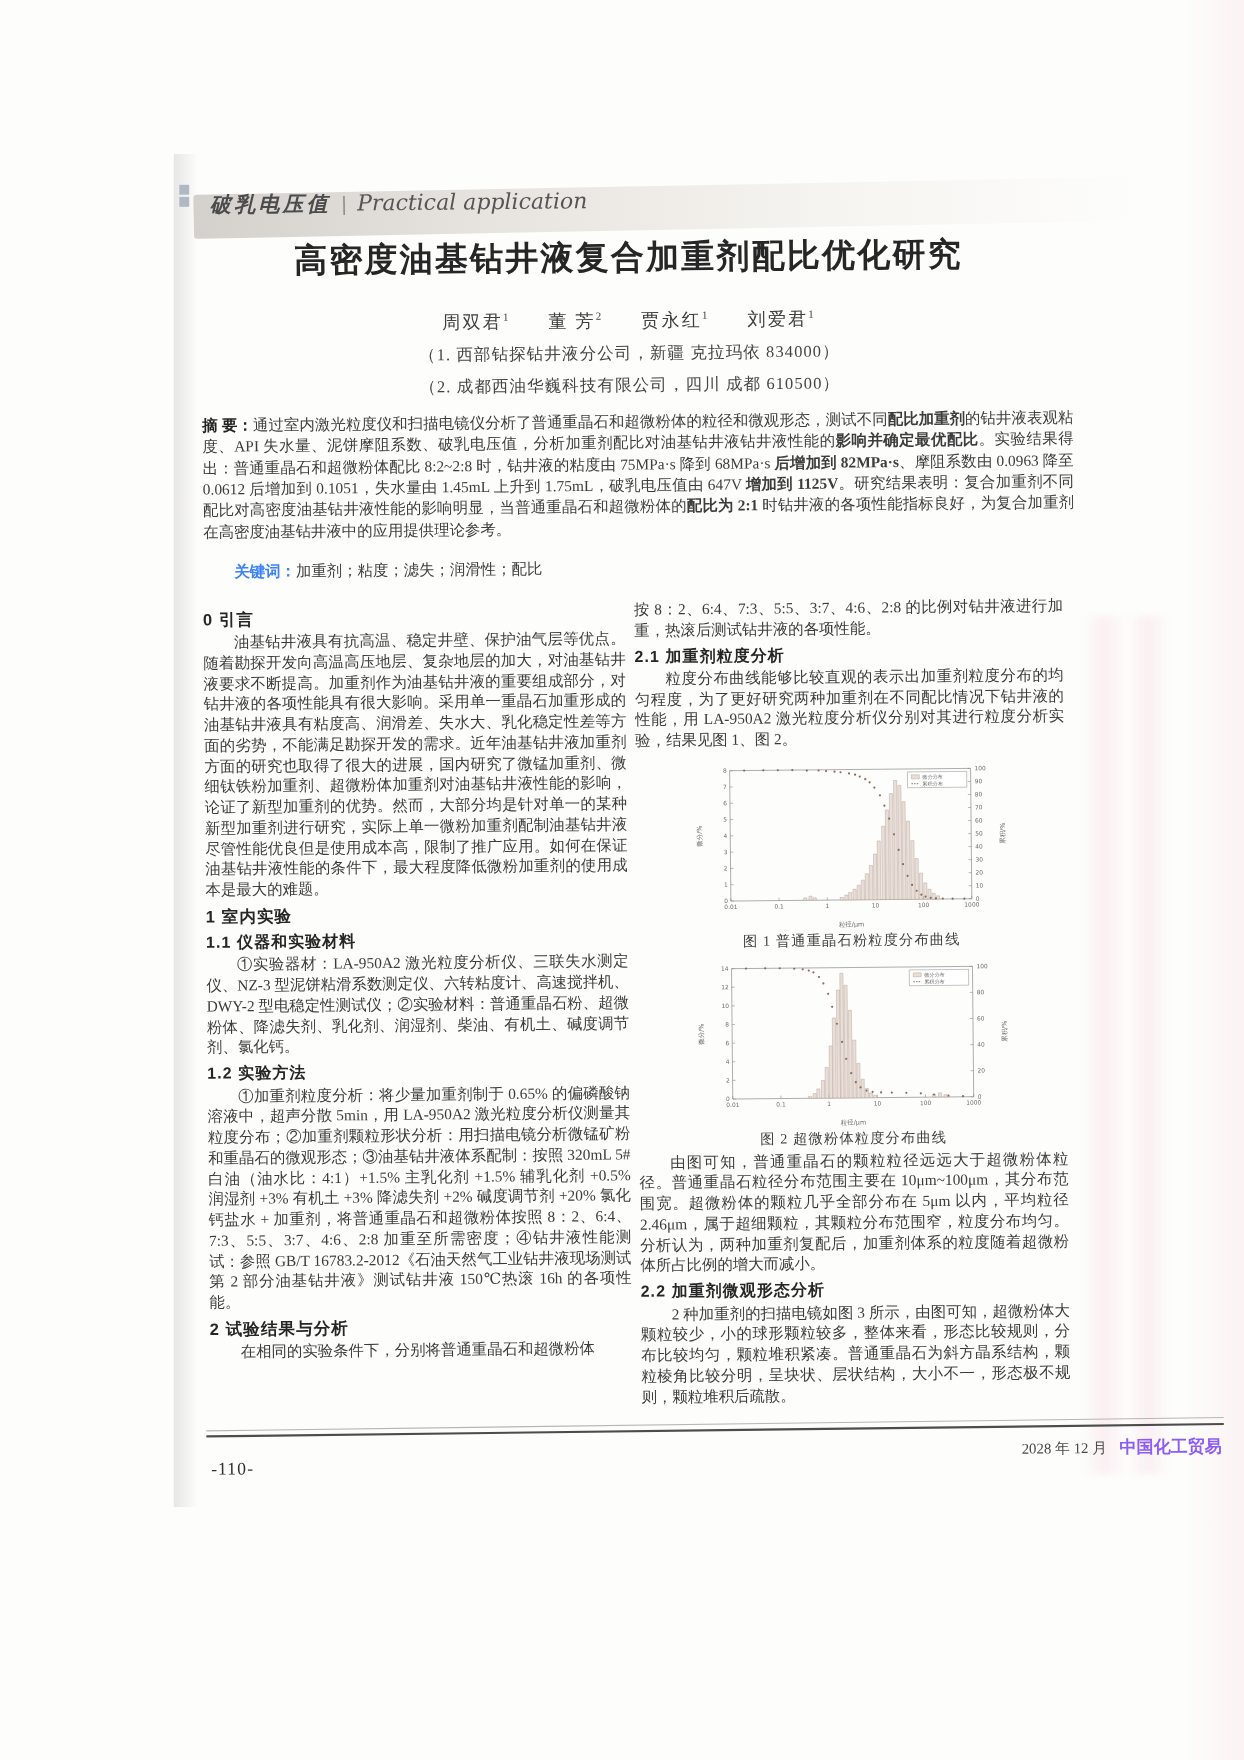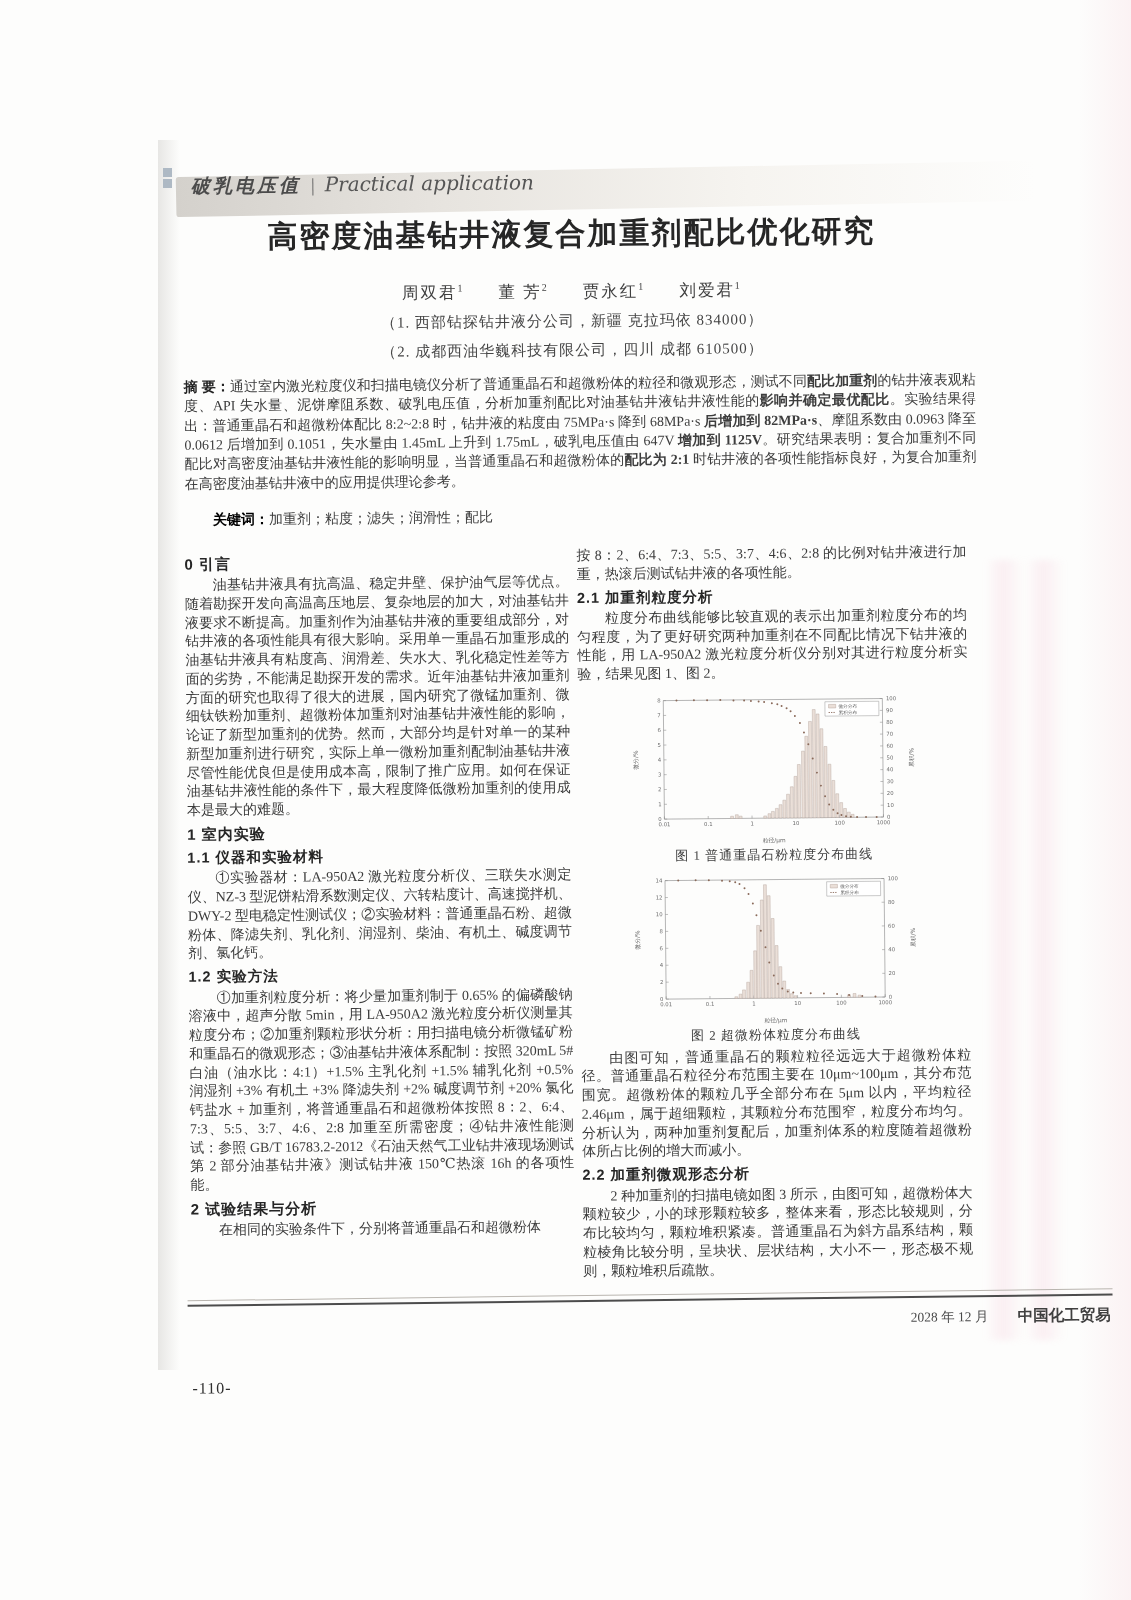--- a/index.html
+++ b/index.html
@@ -36,42 +36,42 @@
   .authors{position:absolute;left:185px;top:281px;width:782px;text-align:center;font-size:16.5px;color:#404040;letter-spacing:2px;}
   .authors sup{font-size:10px;}
   .authors .au{margin:0 14px;}
   .affil{position:absolute;left:185px;width:782px;text-align:center;font-size:15px;color:#454545;letter-spacing:1px;}
   .affil1{top:312px;} .affil2{top:341px;}
   
   .abstract{position:absolute;left:187px;top:374px;width:792px;font-size:14px;line-height:1.38;
     text-align:justify;color:#3d3d3d;}
   .abstract .lbl{font-family:Liberation Sans, sans-serif;font-weight:bold;color:#222;}
   .keywords{position:absolute;left:187px;top:508px;width:792px;font-size:14px;color:#3d3d3d;text-indent:2em;}
-  .keywords .lbl{font-family:"Liberation Sans","DejaVu Sans",sans-serif;font-weight:bold;color:#000000;}
+  .keywords .lbl{font-family:"Liberation Sans","DejaVu Sans",sans-serif;font-weight:bold;color:#3b82f6;}
   
   .col{position:absolute;top:547px;font-size:14px;line-height:1.34;text-align:justify;color:#3c3c3c;}
   .col-left{left:186px;width:384px;}
   .col-right{left:578px;width:390px;}
   .col p{margin:0 0 2px 0;text-indent:2em;}
   .h1,.h2{font-family:"Liberation Sans","DejaVu Sans",sans-serif;font-weight:bold;color:#262626;
     margin:4px 0 2px 0;font-size:15px;letter-spacing:1px;}
   .h2{font-size:14.5px;}
   
   .figure{width:330px;margin:4px auto 2px auto;text-align:center;}
   .figure svg{display:block;width:318px;height:158px;margin:0 auto;
     font-family:"DejaVu Sans","Liberation Sans",sans-serif;}
   .figcap{font-size:13px;color:#3f3f3f;margin:1px 0 4px 0;letter-spacing:1px;text-indent:0 !important;text-align:center;}
   
   .foot-rule{position:absolute;left:182px;top:1300px;width:925px;height:3px;
     border-top:2.5px solid #4c4c4c;transform:rotate(-0.15deg);}
   .foot-rule-echo{position:absolute;left:182px;top:1295px;width:925px;height:1px;
     border-top:1px solid #b9b5af;transform:rotate(-0.2deg);}
-  .foot-page{position:absolute;left:186px;top:1376px;font-size:16px;color:#2f2f2f;letter-spacing:1px;}
+  .foot-page{position:absolute;left:186px;top:1324px;font-size:16px;color:#2f2f2f;letter-spacing:1px;}
   .foot-right{position:absolute;left:600px;top:1310px;width:505px;text-align:right;color:#4a4a4a;font-size:13.5px;}
-  .foot-right .journal{font-family:"Liberation Sans","DejaVu Sans",sans-serif;font-weight:bold;color:#404040;font-size:15.5px;margin-left:26px;}
+  .foot-right .journal{font-family:"Liberation Sans","DejaVu Sans",sans-serif;font-weight:bold;color:#8b5cf6;font-size:15.5px;margin-left:8px;}
 </style>
 </head>
 <body>
 
 <div class="scan-left-edge"></div>
 <div class="scan-top-band"></div>
 <div class="scan-pink-1"></div>
 <div class="scan-pink-2"></div>
 <div class="corner-frag">
     <span></span>

